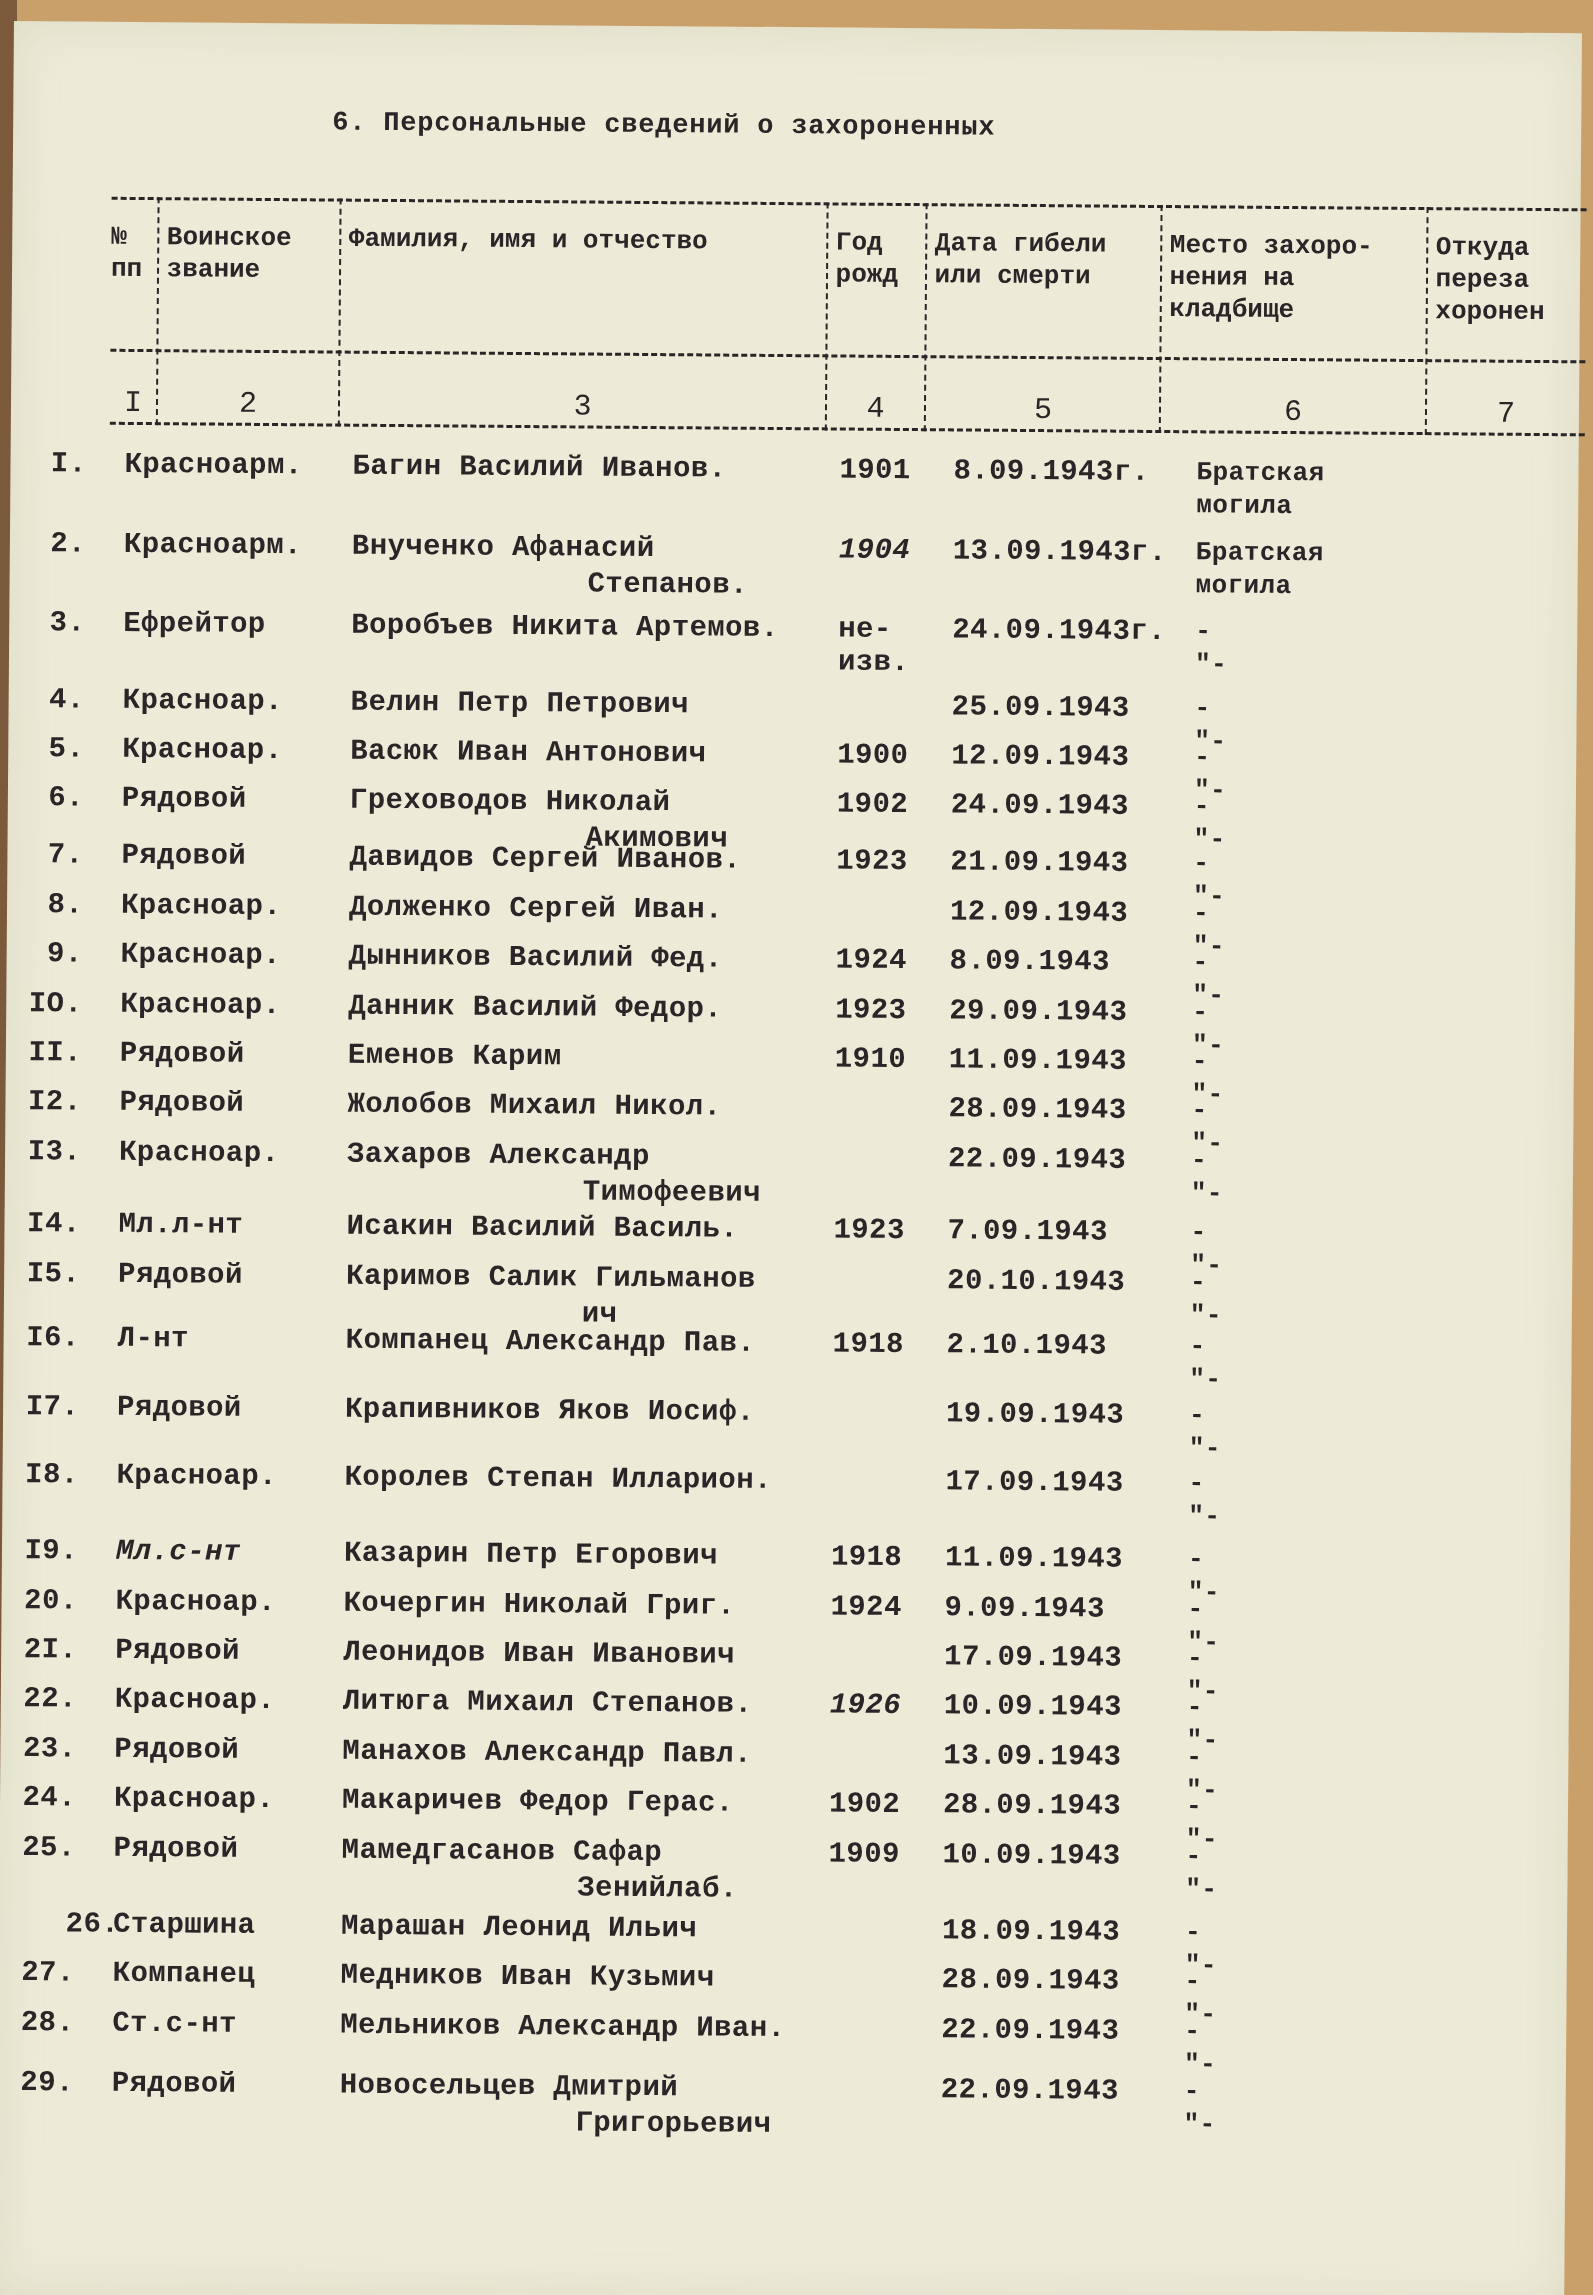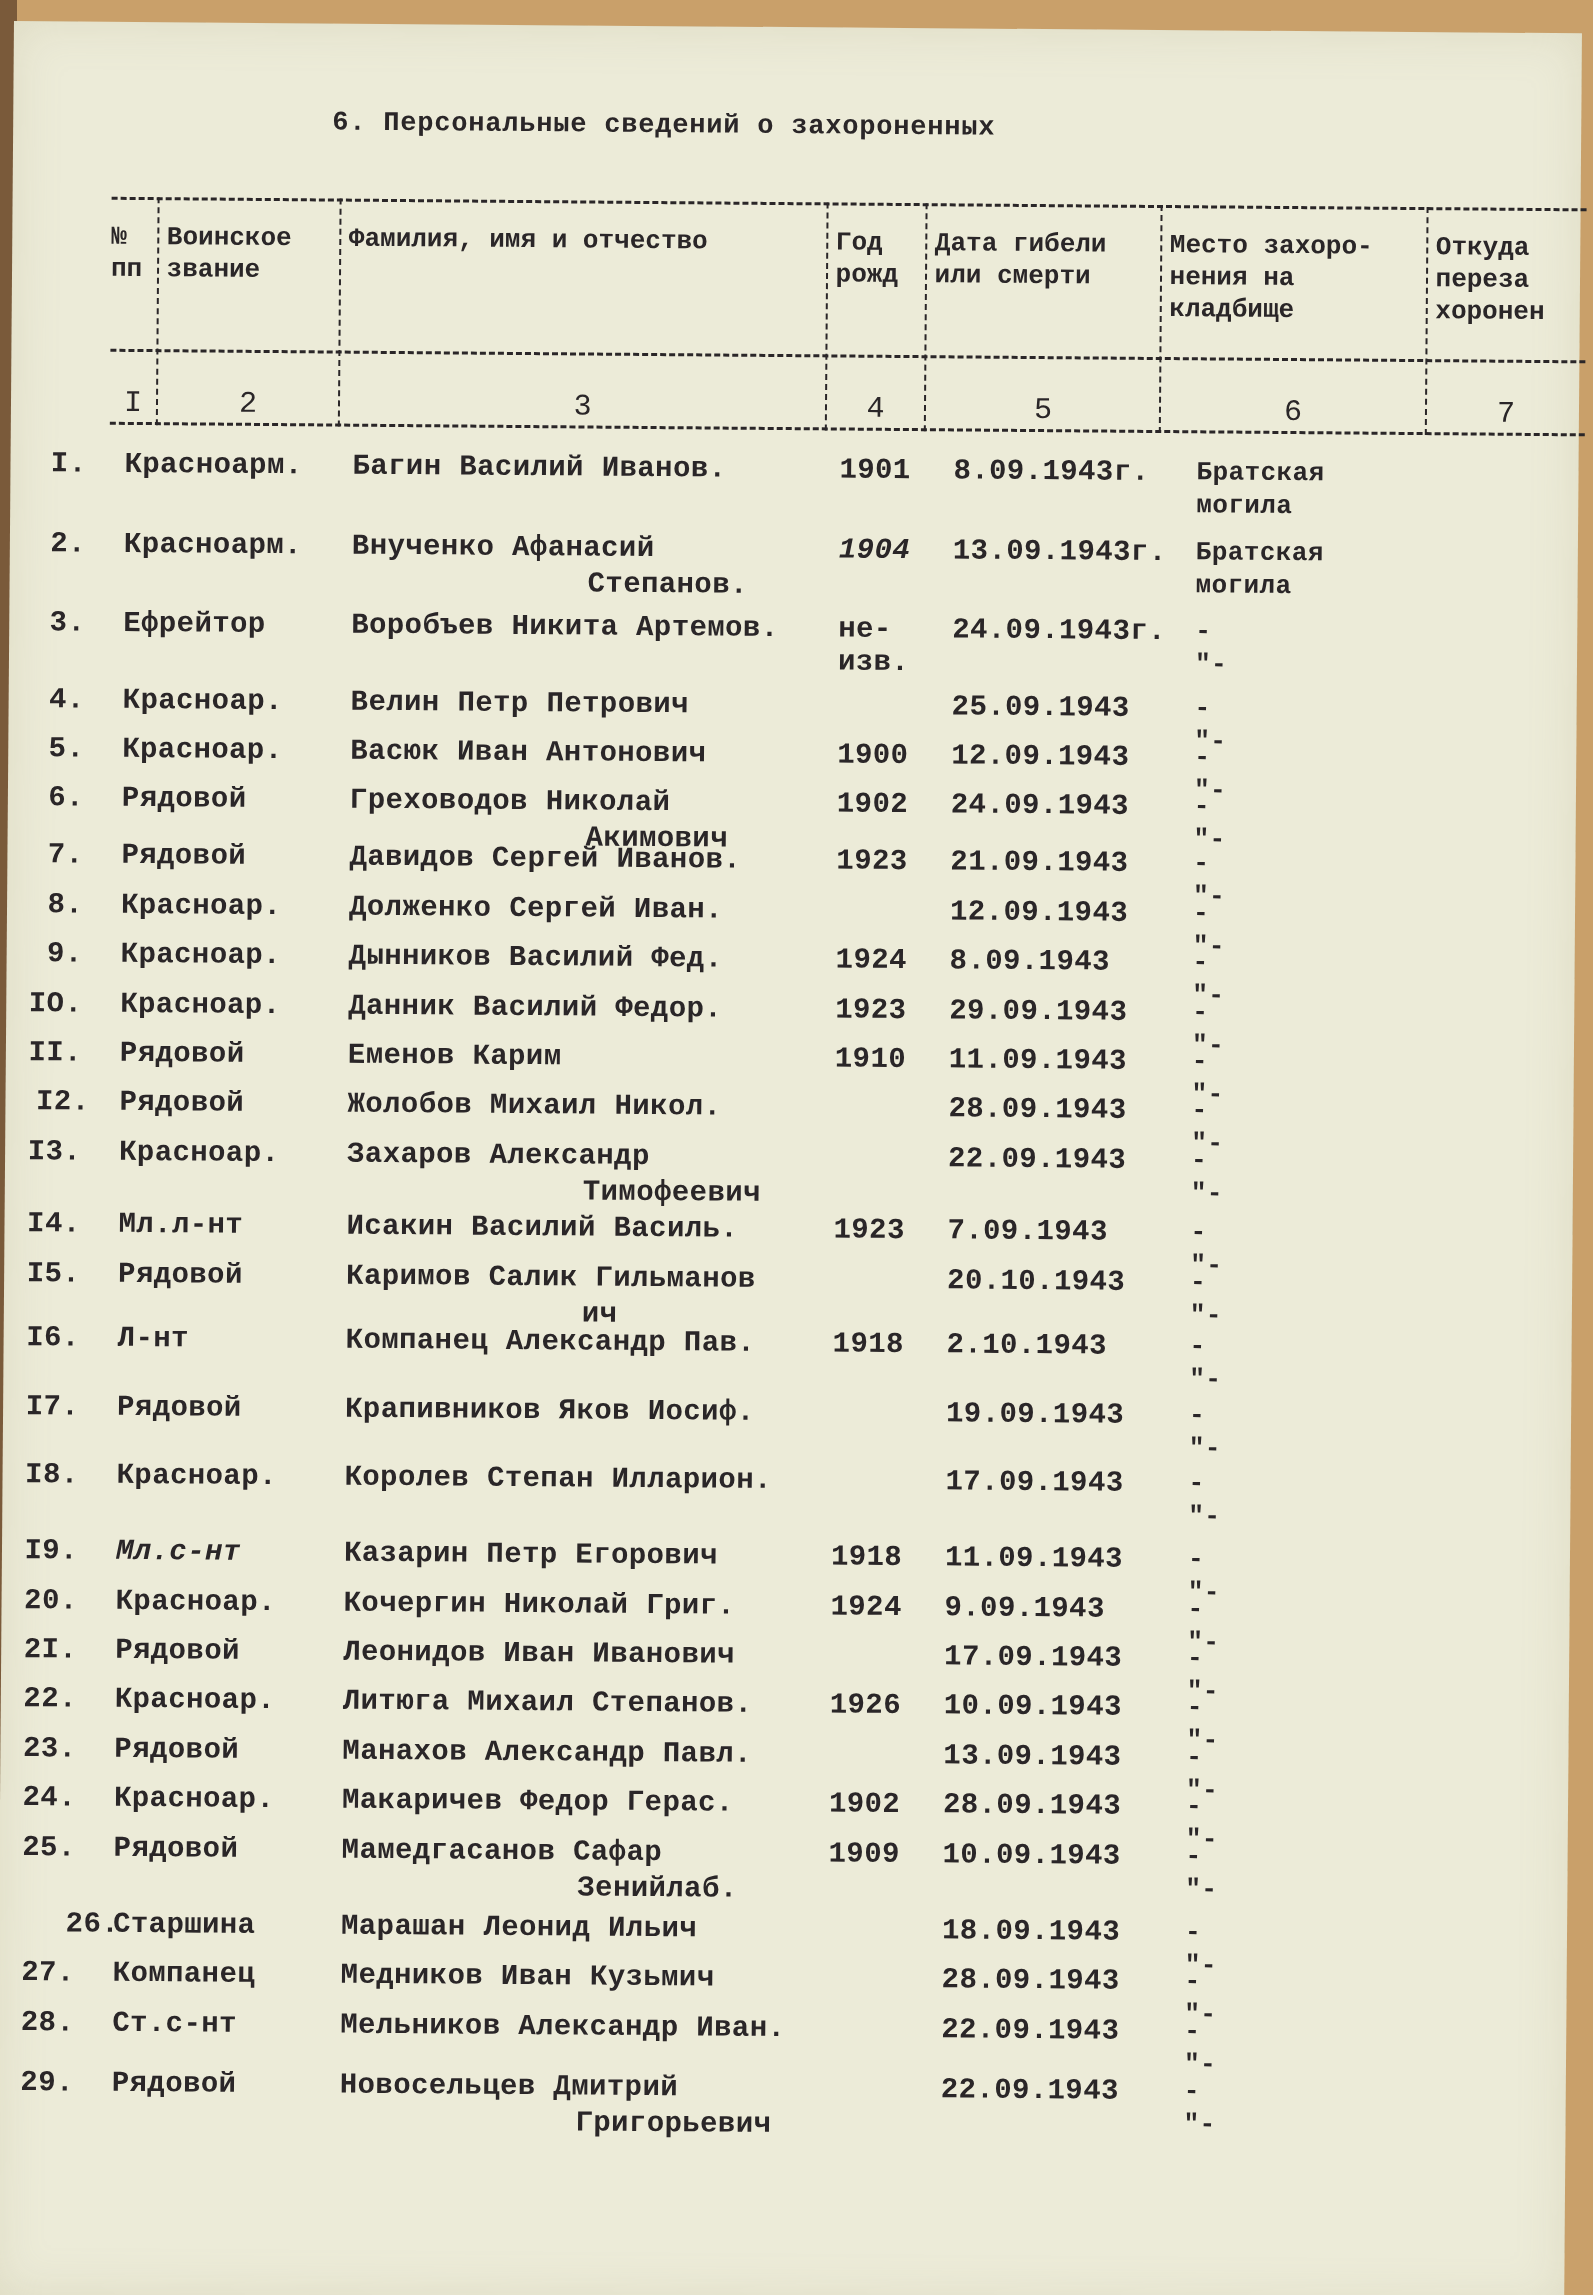--- a/index.html
+++ b/index.html
@@ -245,21 +245,21 @@
       <div class="row" style="top: 1015px; left: 0px;">
         <span class="c-no" style="left:23px;left:0px;">II.</span>
         <span class="c-rank" style="left:114px;">Рядовой</span>
         <span class="c-name" style="left:342px;">Еменов Карим</span>
         <span class="c-name2" style="left:578px;top:36px;"></span>
         <span class="c-year" style="left:829px;white-space:pre-line;line-height:33px;">1910</span>
         <span class="c-date" style="left:943px;">11.09.1943</span>
         <span class="c-place" style="left:1186px;white-space:pre-line;">-"-</span>
       </div>
       <div class="row" style="top: 1064px; left: 0px;">
-        <span class="c-no" style="left:23px;left:0px;margin-left:8px;">I2.</span>
+        <span class="c-no" style="left:23px;left:0px;">I2.</span>
         <span class="c-rank" style="left:114px;">Рядовой</span>
         <span class="c-name" style="left:342px;">Жолобов Михаил Никол.</span>
         <span class="c-name2" style="left:578px;top:36px;"></span>
         <span class="c-year" style="left:829px;white-space:pre-line;line-height:33px;"></span>
         <span class="c-date" style="left:943px;">28.09.1943</span>
         <span class="c-place" style="left:1186px;white-space:pre-line;">-"-</span>
       </div>
       <div class="row" style="top: 1114px; left: 0px;">
         <span class="c-no" style="left:23px;left:0px;">I3.</span>
         <span class="c-rank" style="left:114px;">Красноар.</span>
@@ -339,21 +339,21 @@
         <span class="c-name2" style="left:578px;top:36px;"></span>
         <span class="c-year" style="left:829px;white-space:pre-line;line-height:33px;"></span>
         <span class="c-date" style="left:943px;">17.09.1943</span>
         <span class="c-place" style="left:1186px;white-space:pre-line;">-"-</span>
       </div>
       <div class="row" style="top: 1661px; left: 0px;">
         <span class="c-no" style="left:23px;left:0px;">22.</span>
         <span class="c-rank" style="left:114px;">Красноар.</span>
         <span class="c-name" style="left:342px;">Литюга Михаил Степанов.</span>
         <span class="c-name2" style="left:578px;top:36px;"></span>
-        <span class="c-year" style="left:829px;white-space:pre-line;line-height:33px;">1926</span>
+        <span class="c-year" style="left:829px;white-space:pre-line;line-height:33px;font-style:italic;">1926</span>
         <span class="c-date" style="left:943px;">10.09.1943</span>
         <span class="c-place" style="left:1186px;white-space:pre-line;">-"-</span>
       </div>
       <div class="row" style="top: 1711px; left: 0px;">
         <span class="c-no" style="left:23px;left:0px;">23.</span>
         <span class="c-rank" style="left:114px;">Рядовой</span>
         <span class="c-name" style="left:342px;">Манахов Александр Павл.</span>
         <span class="c-name2" style="left:578px;top:36px;"></span>
         <span class="c-year" style="left:829px;white-space:pre-line;line-height:33px;"></span>
         <span class="c-date" style="left:943px;">13.09.1943</span>

